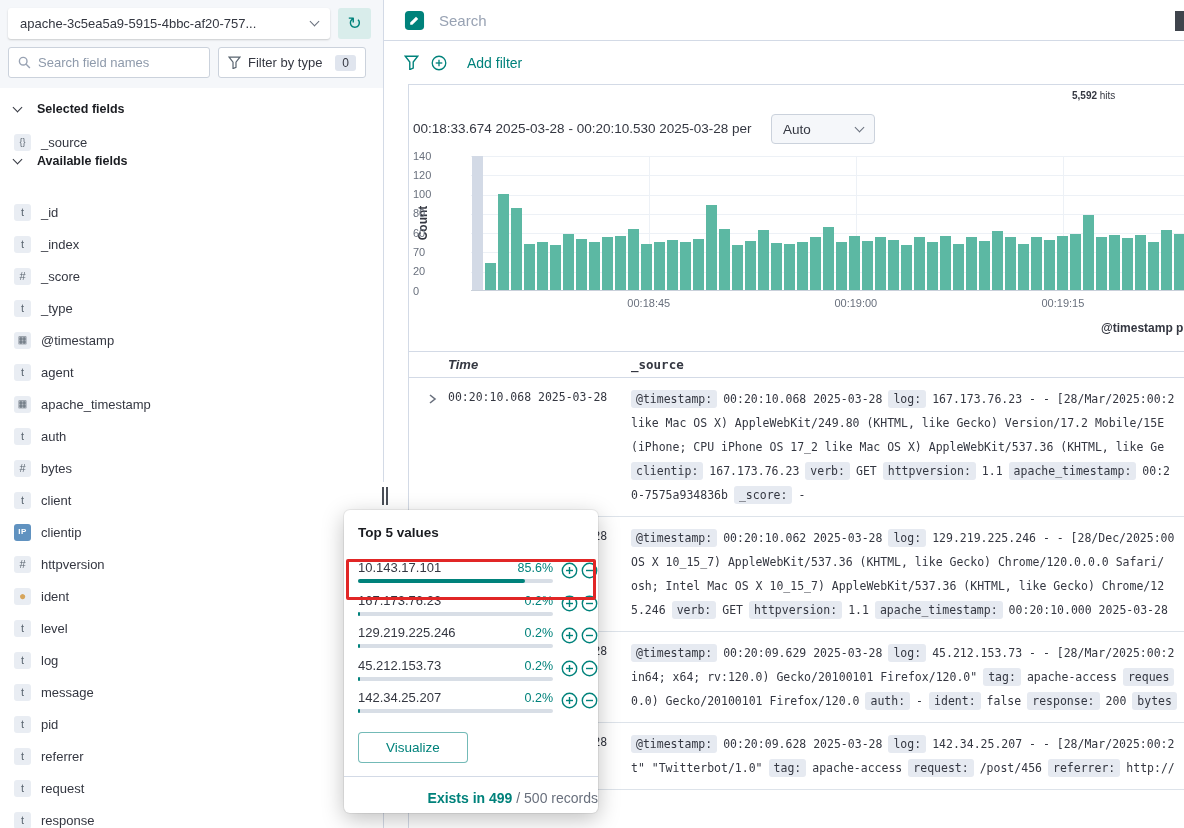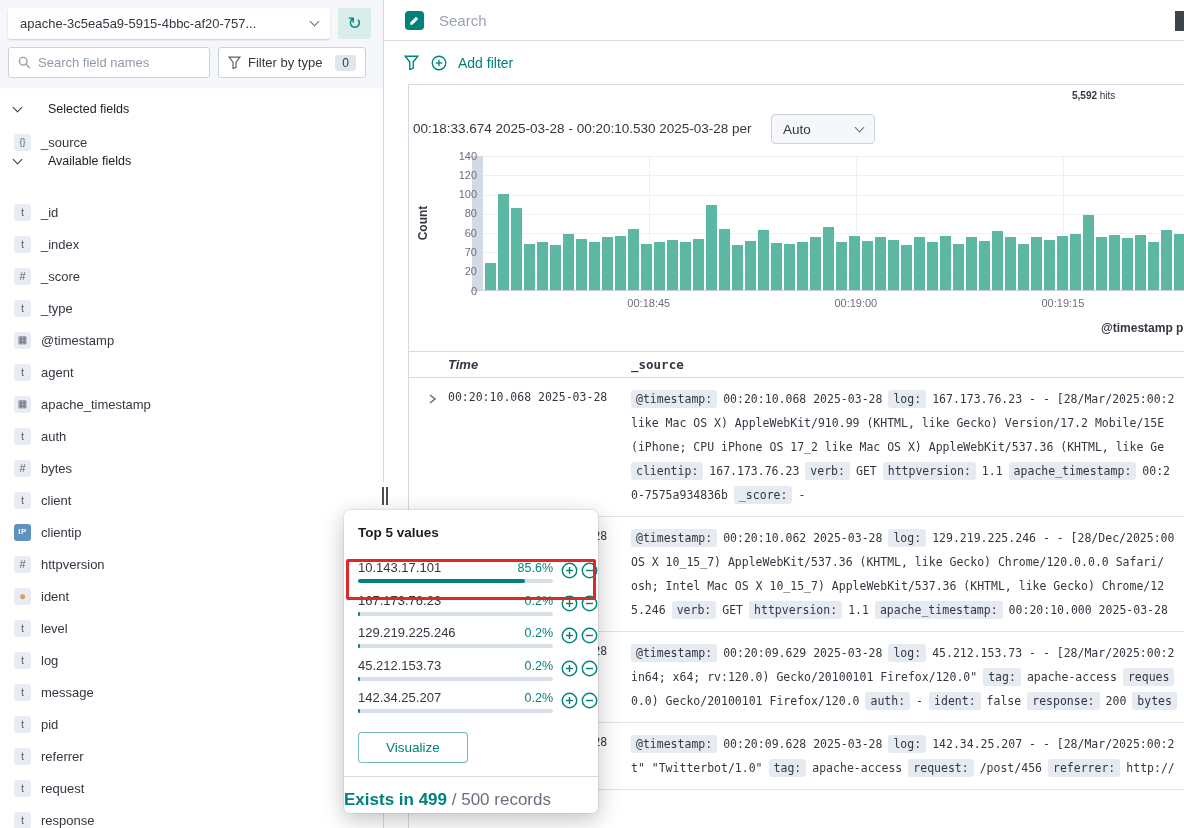--- a/index.html
+++ b/index.html
@@ -22,21 +22,21 @@
   .search-fields { position:absolute; left:8px; top:47px; width:202px; height:31px; background:#fff;
     border:1px solid #CBD2DC; border-radius:3px; display:flex; align-items:center; gap:7px; padding:0 9px; cursor:text; }
   .ph { color:#8E9AAB; font-size:13px; white-space:nowrap; }
   .filter-type { position:absolute; left:218px; top:47px; width:148px; height:31px; background:#fff; border:1px solid #CBD2DC;
     border-radius:3px; display:flex; align-items:center; gap:7px; padding:0 9px; font-size:13px; color:#343741;
     cursor:pointer; font-family:inherit; }
   .count-badge { margin-left:auto; background:#E0E5EE; border-radius:3px; padding:1px 7px; font-size:12px; }
   .chev { display:inline-block; width:7px; height:7px; border-right:1.6px solid #69707D; border-bottom:1.6px solid #69707D;
     transform:rotate(45deg); margin-top:-4px; flex:none; }
   .chev.dark { border-color:#343741; }
-  .section-hdr { position:absolute; left:14px; display:flex; align-items:center; gap:27px; font-size:12.5px; font-weight:normal;
+  .section-hdr { position:absolute; left:14px; display:flex; align-items:center; gap:16px; font-size:12.5px; font-weight:bold;
     color:#1A1C21; cursor:pointer; }
   #sel-hdr { top:102px; } #avail-hdr { top:154px; }
   .field-list { position:absolute; left:0; width:100%; list-style:none; }
   #selected-fields { top:126px; } #available-fields { top:196px; }
   .field-item { height:32px; display:flex; align-items:center; gap:10px; padding:0 14px; cursor:pointer; }
   .ficon { width:17px; height:17px; border-radius:3px; background:#E9EDF3; color:#5A6570; font-size:11px; line-height:1;
     display:flex; align-items:center; justify-content:center; flex:none; }
   .ficon-date { font-size:10px; }
   .ficon-ip { background:#6092C0; color:#fff; font-size:8px; font-weight:bold; letter-spacing:0.5px; }
   .ficon-bool { color:#D6A55C; font-size:12px; }
@@ -46,34 +46,34 @@
     display:flex; gap:2px; align-items:center; justify-content:center; cursor:col-resize; }
   .divider-handle i { display:block; width:2px; height:18px; background:#4A4F57; }
 
   
   .search-bar { position:absolute; left:384px; top:0; width:800px; height:41px; background:#fff; border-bottom:1px solid #D3DAE6;
     display:flex; align-items:center; gap:14px; padding-left:20px; cursor:text; }
   .search-ph { color:#98A2B3; font-size:15px; }
   .clipped-btn { position:absolute; right:0; top:11px; width:9px; height:20px; background:#3F444C; }
   .filter-row { position:absolute; left:384px; top:41px; width:800px; height:43px; display:flex; align-items:center;
     gap:12px; padding-left:20px; background:#fff; }
-  .add-filter { display:flex; align-items:center; gap:11px; color:var(--accent,#00827B); font-size:14px; cursor:pointer; }
+  .add-filter { display:flex; align-items:center; gap:20px; color:var(--accent,#00827B); font-size:14px; cursor:pointer; }
 
   
   .panel { position:absolute; left:408px; top:84px; width:776px; height:744px; background:#fff;
     border-left:1px solid #D3DAE6; border-top:1px solid #D3DAE6; }
   .hits { position:absolute; left:616px; top:5px; font-size:10px; white-space:nowrap;margin-left:47px; }
   .hits b { font-weight:bold; }
   .time-range { position:absolute; left:4px; top:36px; font-size:13.5px; white-space:nowrap; }
   .interval-select { position:absolute; left:362px; top:29px; width:104px; height:30px; background:#F5F7FA;
     border:1px solid #CBD2DC; border-radius:4px; display:flex; align-items:center; justify-content:space-between;
     padding:0 11px; font-size:13.5px; cursor:pointer; }
   .ylabel { position:absolute; left:-14px; top:131px; width:56px; text-align:center; transform:rotate(-90deg);
     font-weight:bold; font-size:12px; color:#343741; }
-  .ytick { position:absolute; left:12px; width:56px; text-align:right; font-size:11px; color:#69707D; }
+  .ytick { position:absolute; left:4px; width:56px; font-size:11px; color:#69707D; }
   .xtick { position:absolute; top:212px; width:60px; text-align:center; font-size:11px; color:#69707D; }
   #plot { position:absolute; left:62px; top:71px; width:714px; height:135px; border-bottom:1px solid #C9D0DA; overflow:hidden; }
   .hgrid { position:absolute; left:0; width:100%; height:1px; background:#EDF1F6; }
   .vgrid { position:absolute; top:0; width:1px; height:100%; background:#EDF1F6; }
   .bar { position:absolute; bottom:0; width:11px; }
   .xaxis-title { position:absolute; left:692px; top:236px; font-weight:bold; font-size:12px; white-space:nowrap; }
 
   
   .tbl-header { position:absolute; left:0; top:266px; width:776px; height:27px; border-top:1px solid #D3DAE6;
     border-bottom:1px solid #D3DAE6; }
@@ -104,21 +104,21 @@
   .pv-track { position:absolute; left:14px; top:22px; width:195px; height:4px; background:#D8DEE6; border-radius:2px; }
   .pv-fill { height:100%; background:var(--accent,#00827B); border-radius:2px; min-width:2px; }
   .pv-btn { position:absolute; top:5px; width:17px; height:17px; cursor:pointer; color:var(--accent,#00827B); }
   .pv-plus { left:217px; } .pv-minus { left:237px; }
   .red-annotation { position:absolute; left:2px; top:49px; width:250px; height:41px; border:3px solid var(--ann,#E12626);
     border-radius:2px; pointer-events:none; z-index:5; }
   .visualize-btn { position:absolute; left:14px; top:222px; width:110px; height:31px; background:#fff;
     border:1px solid rgba(0,130,123,0.55); border-radius:4px; color:var(--accent,#00827B); font-size:13.5px;
     cursor:pointer; font-family:inherit; }
   .pop-divider { position:absolute; left:0; top:266px; width:100%; height:1px; background:#D3DAE6; }
-  .pop-footer { position:absolute; left:0; top:280px; width:100%; text-align:left; font-size:17px; white-space:nowrap; }
+  .pop-footer { position:absolute; left:0; top:280px; width:100%; text-align:right; font-size:14px; white-space:nowrap; }
   .exists-link { color:var(--accent,#00827B); font-weight:bold; cursor:pointer; }
   .exists-rest { color:#69707D; }
 </style>
 </head>
 <body>
 
 <aside class="sidebar">
   <div class="sidebar-top"></div>
 
   <div class="index-select">
@@ -367,21 +367,21 @@
     <span class="col-src">_source</span>
   </div>
   <div id="doc-rows">
       <div class="doc-row">
         <div class="cell-expand"><span><svg width="12" height="12" viewBox="0 0 12 12">
               <path d="M4 2l5 4-5 4" fill="none" stroke="#69707D" stroke-width="1.6"></path>
             </svg></span></div>
         <div class="cell-time">00:20:10.068 2025-03-28</div>
         <div class="cell-src">
           <div class="src-line"><span class="src-badge">@timestamp:</span><span class="src-text">00:20:10.068 2025-03-28</span><span class="src-badge">log:</span><span class="src-text">167.173.76.23 - - [28/Mar/2025:00:2</span></div>
-          <div class="src-line"><span class="src-text">like Mac OS X) AppleWebKit/910.99 (KHTML, like Gecko) Version/17.2 Mobile/15E</span></div>
+          <div class="src-line"><span class="src-text">like Mac OS X) AppleWebKit/249.80 (KHTML, like Gecko) Version/17.2 Mobile/15E</span></div>
           <div class="src-line"><span class="src-text">(iPhone; CPU iPhone OS 17_2 like Mac OS X) AppleWebKit/537.36 (KHTML, like Ge</span></div>
           <div class="src-line"><span class="src-badge">clientip:</span><span class="src-text">167.173.76.23</span><span class="src-badge">verb:</span><span class="src-text">GET</span><span class="src-badge">httpversion:</span><span class="src-text">1.1</span><span class="src-badge">apache_timestamp:</span><span class="src-text">00:2</span></div>
           <div class="src-line"><span class="src-text">0-7575a934836b</span><span class="src-badge">_score:</span><span class="src-text">-</span></div>
         </div>
       </div>
       <div class="doc-row">
         <div class="cell-expand"><span><svg width="12" height="12" viewBox="0 0 12 12">
               <path d="M4 2l5 4-5 4" fill="none" stroke="#69707D" stroke-width="1.6"></path>
             </svg></span></div>
         <div class="cell-time">00:20:10.062 2025-03-28</div>

